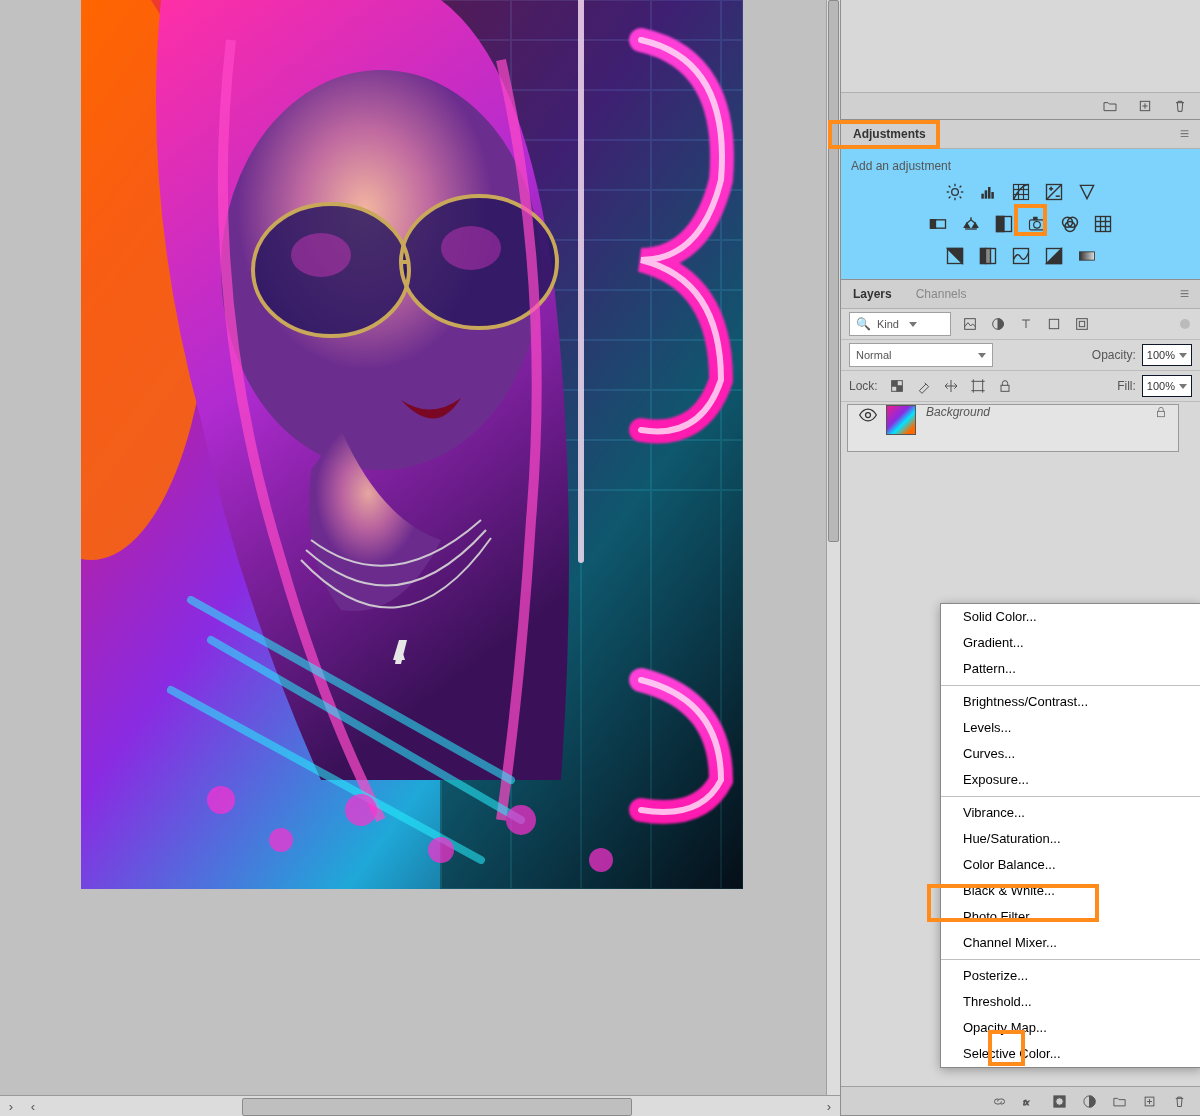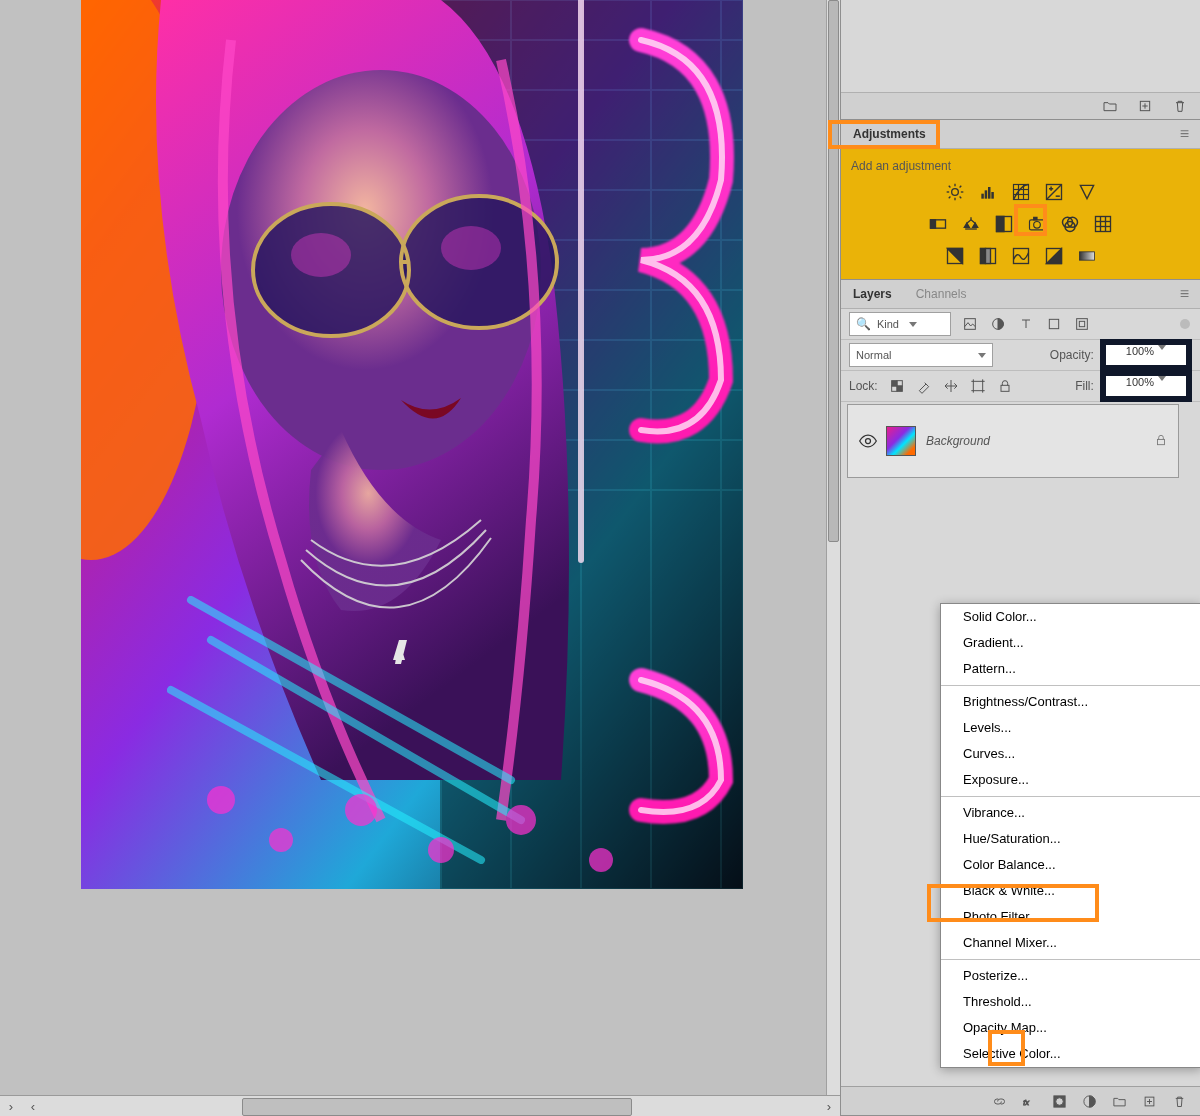--- a/index.html
+++ b/index.html
@@ -17,44 +17,44 @@
 .panel{border-bottom:1px solid #8f8f8f}
 .panel-placeholder{height:92px;background:#d8d8d8}
 .panel-footer{height:26px;background:#d0d0d0;border-top:1px solid #b0b0b0;display:flex;justify-content:flex-end;align-items:center;gap:18px;padding-right:12px}
 .ic{width:17px;height:17px;display:flex;align-items:center;justify-content:center;color:#555}
 .ic svg{width:16px;height:16px;stroke:#555;fill:none;stroke-width:1.5}
 .panel-hdr{height:28px;background:#d0d0d0;display:flex;align-items:center;border-bottom:1px solid #b0b0b0}
 .tab{height:28px;display:flex;align-items:center;padding:0 12px;font-weight:bold;color:#333;background:#d0d0d0}
 .tab.active{background:#d0d0d0}
 .tab.dim{color:#888;font-weight:normal}
 .hdr-menu{margin-left:auto;margin-right:10px;font-size:16px;color:#777;letter-spacing:1px}
-.adj-body{background:#eab308;padding:10px 10px 12px 10px}
+.adj-body{background:#7dd3fc;padding:10px 10px 12px 10px}
 .adj-label{color:#555;margin-bottom:8px}
 .adj-rows{display:flex;flex-direction:column;gap:10px}
 .adj-row{display:flex;gap:11px;justify-content:center}
 .ai{width:22px;height:22px;display:flex;align-items:center;justify-content:center;color:#333}
 .ai svg{width:20px;height:20px}
 .layers-body{background:#d8d8d8}
 .row{display:flex;align-items:center;height:30px;border-bottom:1px solid #bdbdbd;padding:0 8px;gap:6px}
 .dd{display:flex;align-items:center;height:22px;background:#fff;border:1px solid #a0a0a0;padding:0 6px;gap:6px;font-size:11px;color:#555}
 .dd .dd-tri{margin-left:4px;border-left:4px solid transparent;border-right:4px solid transparent;border-top:5px solid #777}
 .dd.search{width:88px}
 .dd.search .mag{font-size:12px}
 .dd.blend{width:130px;color:#555}
 .riconset{display:flex;gap:10px;margin-left:4px}
 .ricon{width:18px;height:18px;display:flex;align-items:center;justify-content:center;color:#555}
 .ricon svg{width:16px;height:16px;stroke:#555;fill:none;stroke-width:1.5}
 .dot{width:10px;height:10px;border-radius:50%;background:#bbb;margin-left:auto;margin-right:2px}
 .rlabel{color:#555}
-.valbox{display:flex;height:20px;background:#fff;border:6px solid #0f172a;padding:0 20px;font-size:11px;color:#333;min-width:38px;justify-content:flex-end}
+.valbox{display:flex;align-items:center;height:20px;background:#fff;border:1px solid #0f172a;padding:0 4px;font-size:11px;color:#333;min-width:38px;justify-content:flex-end}
 .valbox .dd-tri{margin-left:4px;border-left:4px solid transparent;border-right:4px solid transparent;border-top:5px solid #777}
 .lock-row{justify-content:flex-start}
 .lock-icons{display:flex;gap:9px;margin-left:4px}
 .layer-list{background:#d8d8d8}
-.layer-item{display:flex;align-items:center;height:46px;padding:13px 10px;background:#e4e4e4;border:1px solid #9a9a9a;margin:2px 21px 0 6px}
+.layer-item{display:flex;align-items:flex-start;height:46px;padding:0 10px;background:#e4e4e4;border:1px solid #9a9a9a;margin:2px 21px 0 6px}
 .eye{width:20px;height:20px;margin-right:8px}
 .eye svg{width:20px;height:20px;stroke:#333;fill:none;stroke-width:1.5}
 .thumb{width:28px;height:28px;background:linear-gradient(135deg,#e91e8c 0%,#8a2be2 40%,#00e5ff 60%,#ff6a00 85%);border:1px solid #555;margin-right:10px}
 .layer-name{font-style:italic;color:#555}
 .lock-small{margin-left:auto}
 .lock-small svg{width:14px;height:14px;stroke:#777;fill:none;stroke-width:1.5}
 .layers-empty{flex:1;background:#d8d8d8}
 .layers-foot{height:28px;background:#d0d0d0;border-top:1px solid #a0a0a0;display:flex;align-items:center;justify-content:flex-end;gap:13px;padding-right:12px}
 .layers-foot .ic svg{width:15px;height:15px}
 .context-menu{position:absolute;left:940px;top:603px;width:260px;background:#fff;border:1px solid #888;box-shadow:0 2px 10px rgba(0,0,0,.3);font-size:13px;color:#000}

